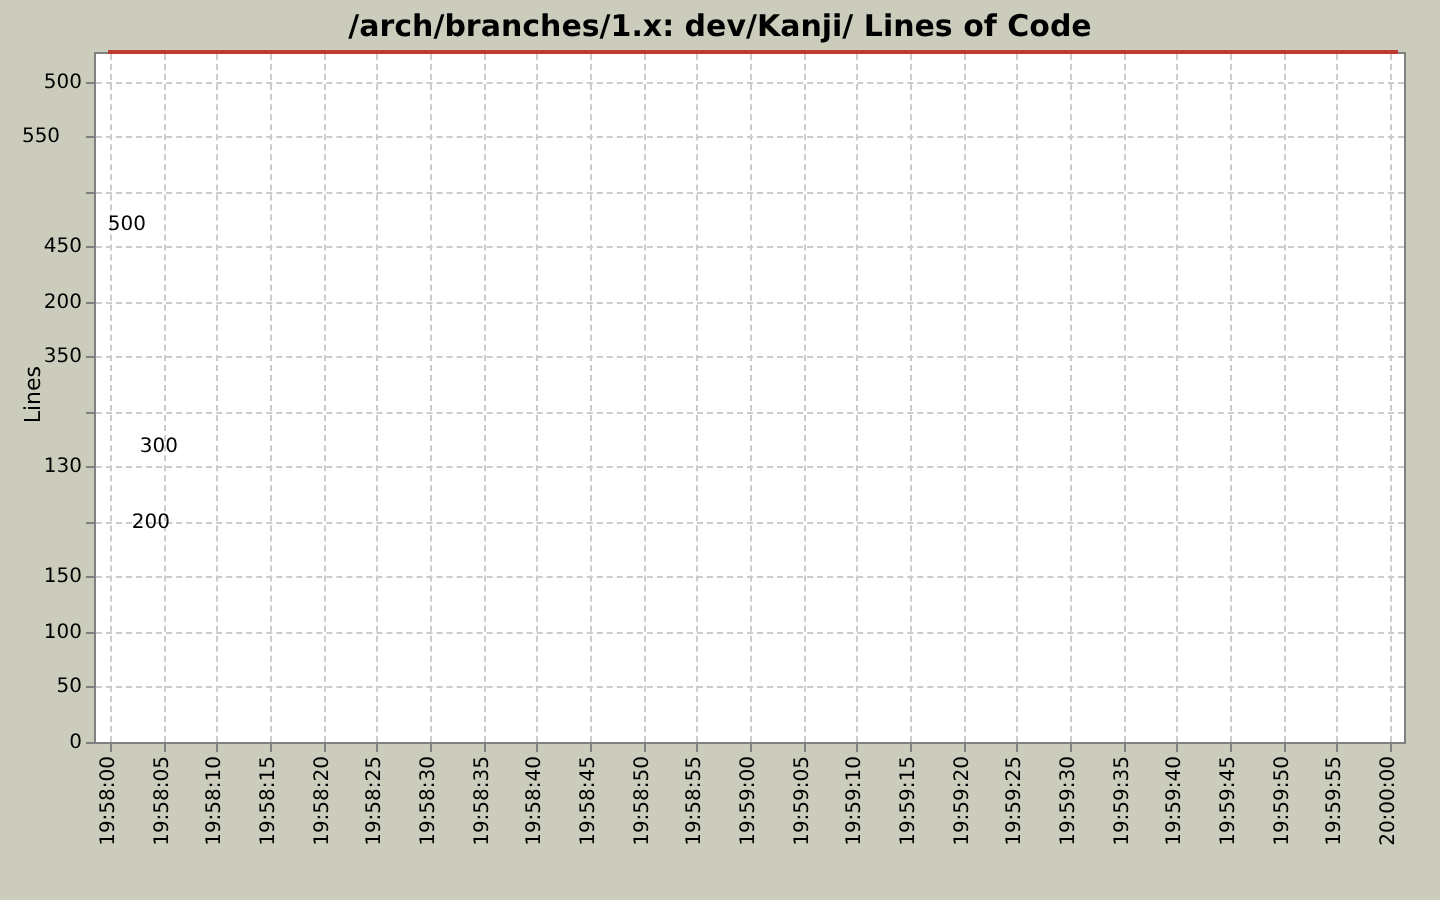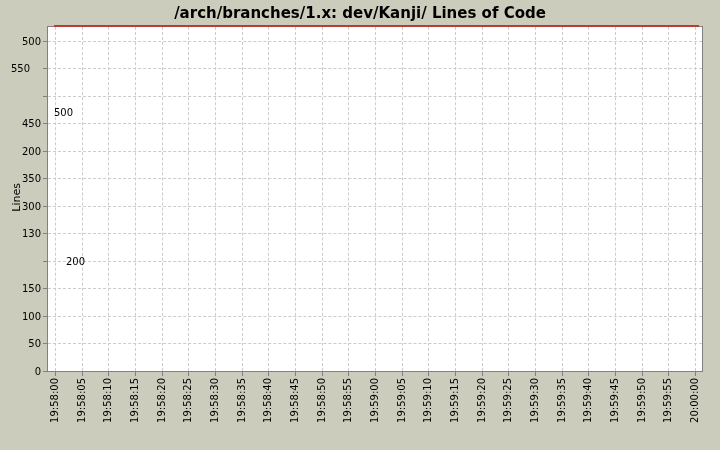--- a/index.html
+++ b/index.html
@@ -154,21 +154,21 @@
     <div class="ytick-label" style="top: 338px; color: rgb(0, 0, 0); text-align: right;">50</div>
     <div class="tickmark" style="left: 43px; top: 316px; width: 4px; height: 1px;"></div>
     <div class="ytick-label" style="top: 311px; color: rgb(0, 0, 0);">100</div>
     <div class="tickmark" style="left: 43px; top: 288px; width: 4px; height: 1px;"></div>
     <div class="ytick-label" style="top: 283px; color: rgb(0, 0, 0);">150</div>
     <div class="tickmark" style="left: 43px; top: 261px; width: 4px; height: 1px;"></div>
     <div class="ytick-label" style="top: 256px; color: rgb(0, 0, 0); padding-left: 44px;">200</div>
     <div class="tickmark" style="left: 43px; top: 233px; width: 4px; height: 1px;"></div>
     <div class="ytick-label" style="top: 228px; color: rgb(0, 0, 0);">130</div>
     <div class="tickmark" style="left: 43px; top: 206px; width: 4px; height: 1px;"></div>
-    <div class="ytick-label" style="top: 201px; color: rgb(0, 0, 0);">300</div>
+    <div class="ytick-label" style="top: 218px; color: rgb(0, 0, 0); padding-left: 48px;">300</div>
     <div class="tickmark" style="left: 43px; top: 178px; width: 4px; height: 1px;"></div>
     <div class="ytick-label" style="top: 173px; color: rgb(0, 0, 0);">350</div>
     <div class="tickmark" style="left: 43px; top: 151px; width: 4px; height: 1px;"></div>
     <div class="ytick-label" style="top: 146px; color: rgb(0, 0, 0);">200</div>
     <div class="tickmark" style="left: 43px; top: 123px; width: 4px; height: 1px;"></div>
     <div class="ytick-label" style="top: 118px; color: rgb(0, 0, 0);">450</div>
     <div class="tickmark" style="left: 43px; top: 96px; width: 4px; height: 1px;"></div>
     <div class="ytick-label" style="top: 107px; color: rgb(0, 0, 0); padding-left: 32px;">500</div>
     <div class="tickmark" style="left: 43px; top: 68px; width: 4px; height: 1px;"></div>
     <div class="ytick-label" style="top: 63px; color: rgb(0, 0, 0); text-align: center;">550</div>

